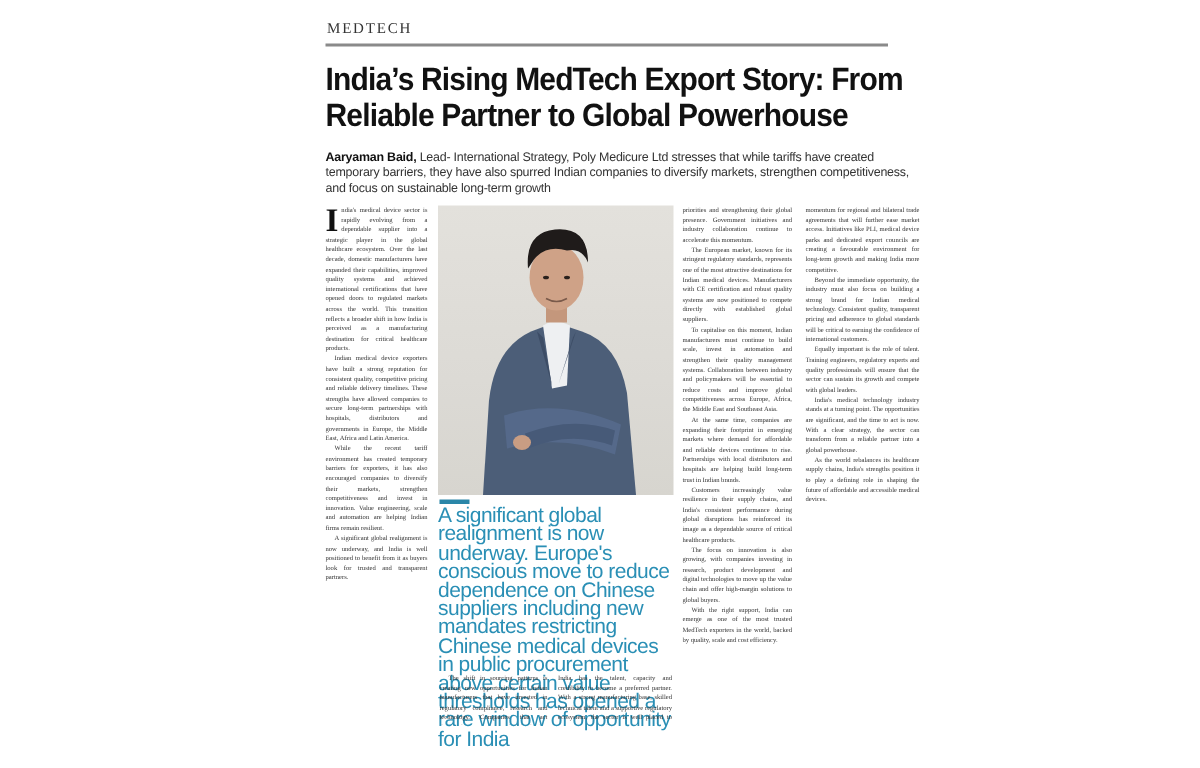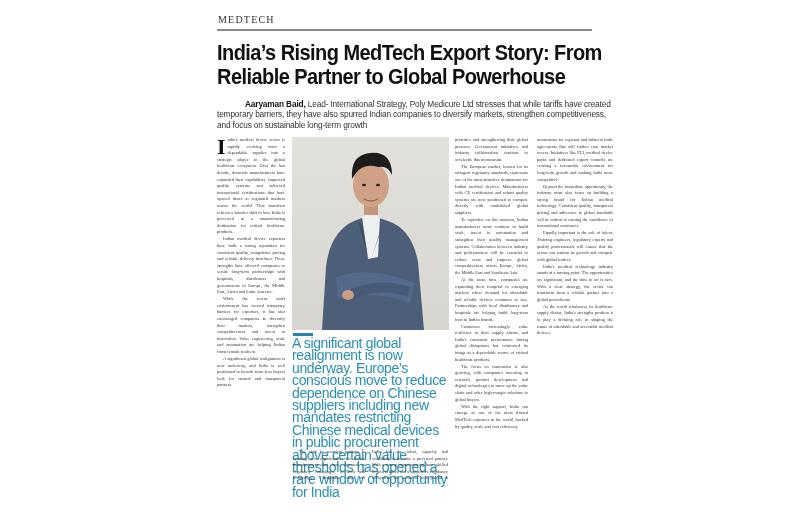--- a/index.html
+++ b/index.html
@@ -2,21 +2,21 @@
 <html><head>
 <meta charset="utf-8">
 <style>
   html, body { margin: 0; padding: 0; }
   body { width: 800px; height: 512px; background: #ffffff; overflow: hidden; position: relative; font-family: "Liberation Sans", sans-serif; }
   .page { position: absolute; left: 0; top: 0; width: 800px; height: 512px; background: #fff; border-radius: 10px; }
   .section-label { position: absolute; left: 218px; top: 14px; font-family: "Liberation Serif", serif; font-size: 10px; letter-spacing: 1.2px; color: #333; }
   .rule { position: absolute; left: 217px; top: 29px; width: 375px; height: 2px; background: #8a8a8a; }
   .headline { position: absolute; left: 217px; top: 41px; width: 390px; font-family: "Liberation Sans", sans-serif; font-weight: bold; font-size: 21.5px; line-height: 24px; color: #111; letter-spacing: -0.6px; transform: scaleX(0.93); transform-origin: left top; white-space: nowrap; }
   .standfirst { position: absolute; left: 217px; top: 99px; width: 396px; font-size: 8.3px; line-height: 10.3px; color: #333; letter-spacing: -0.15px; }
-  .standfirst b { color: #111; margin-left: 28px; }
+  .standfirst b { color: #111; }
   .col { position: absolute; font-family: "Liberation Serif", serif; font-size: 4.4px; line-height: 6.6px; color: #333; text-align: justify; overflow: hidden; }
   .col p { margin: 0 0 0 0; text-indent: 6px; }
   .col p + p { margin-top: 0.5px; }
   .dropcap { float: left; font-size: 22px; line-height: 18px; font-weight: bold; color: #111; margin: 1px 2px 0 0; font-family: "Liberation Serif", serif; }
   .photo { position: absolute; left: 292px; top: 137px; width: 157px; height: 193px; background: linear-gradient(180deg, #e3e1dc 0%, #dcdad5 60%, #d7d5cf 100%); overflow: hidden; }
   .pq-bar { position: absolute; left: 293px; top: 333px; width: 20px; height: 3px; background: #2a86a8; }
   .pullquote { position: absolute; left: 292px; top: 337px; width: 160px; font-family: "Liberation Sans", sans-serif; font-size: 14px; line-height: 12.4px; color: #2a8fb5; letter-spacing: -0.35px; }
 </style>
 </head>
 <body>

